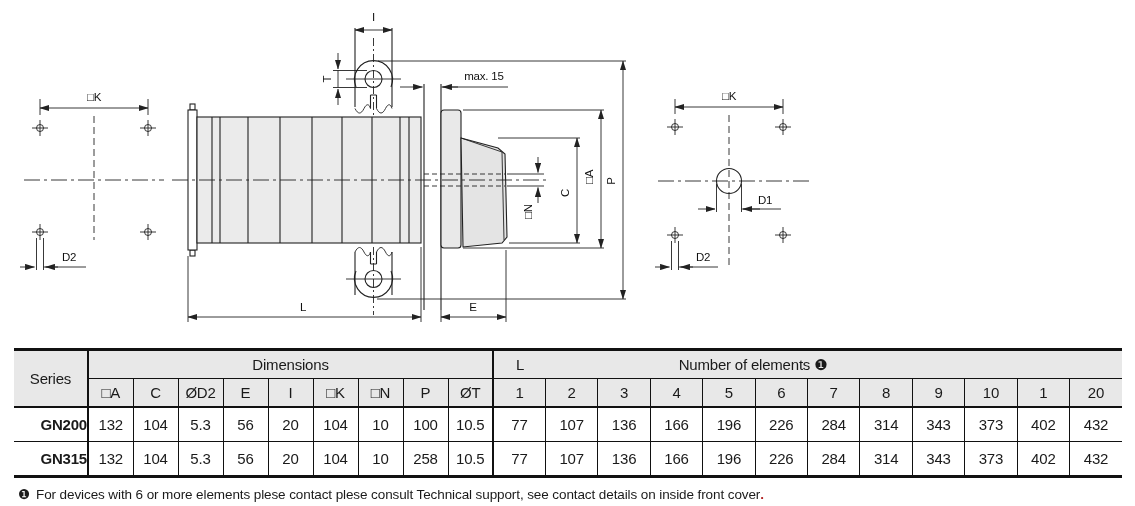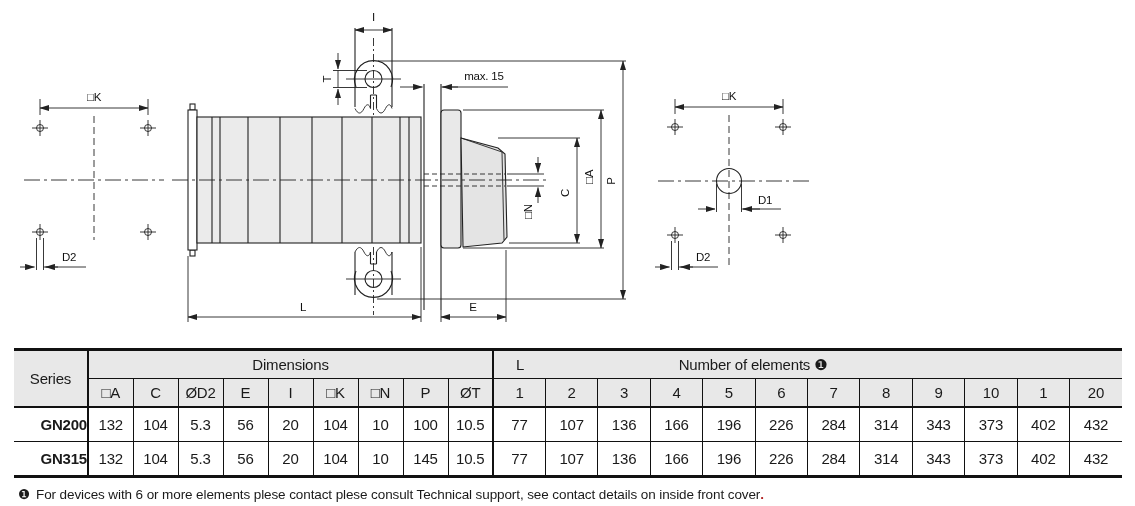--- a/index.html
+++ b/index.html
@@ -271,21 +271,21 @@
       </tr>
       <tr>
         <th class="first thickR sname">GN315</th>
         <td>132</td>
         <td>104</td>
         <td>5.3</td>
         <td>56</td>
         <td>20</td>
         <td>104</td>
         <td>10</td>
-        <td>145</td>
+        <td>258</td>
         <td class="thickR">10.5</td>
         <td>77</td>
         <td>107</td>
         <td>136</td>
         <td>166</td>
         <td>196</td>
         <td>226</td>
         <td>284</td>
         <td>314</td>
         <td>343</td>

